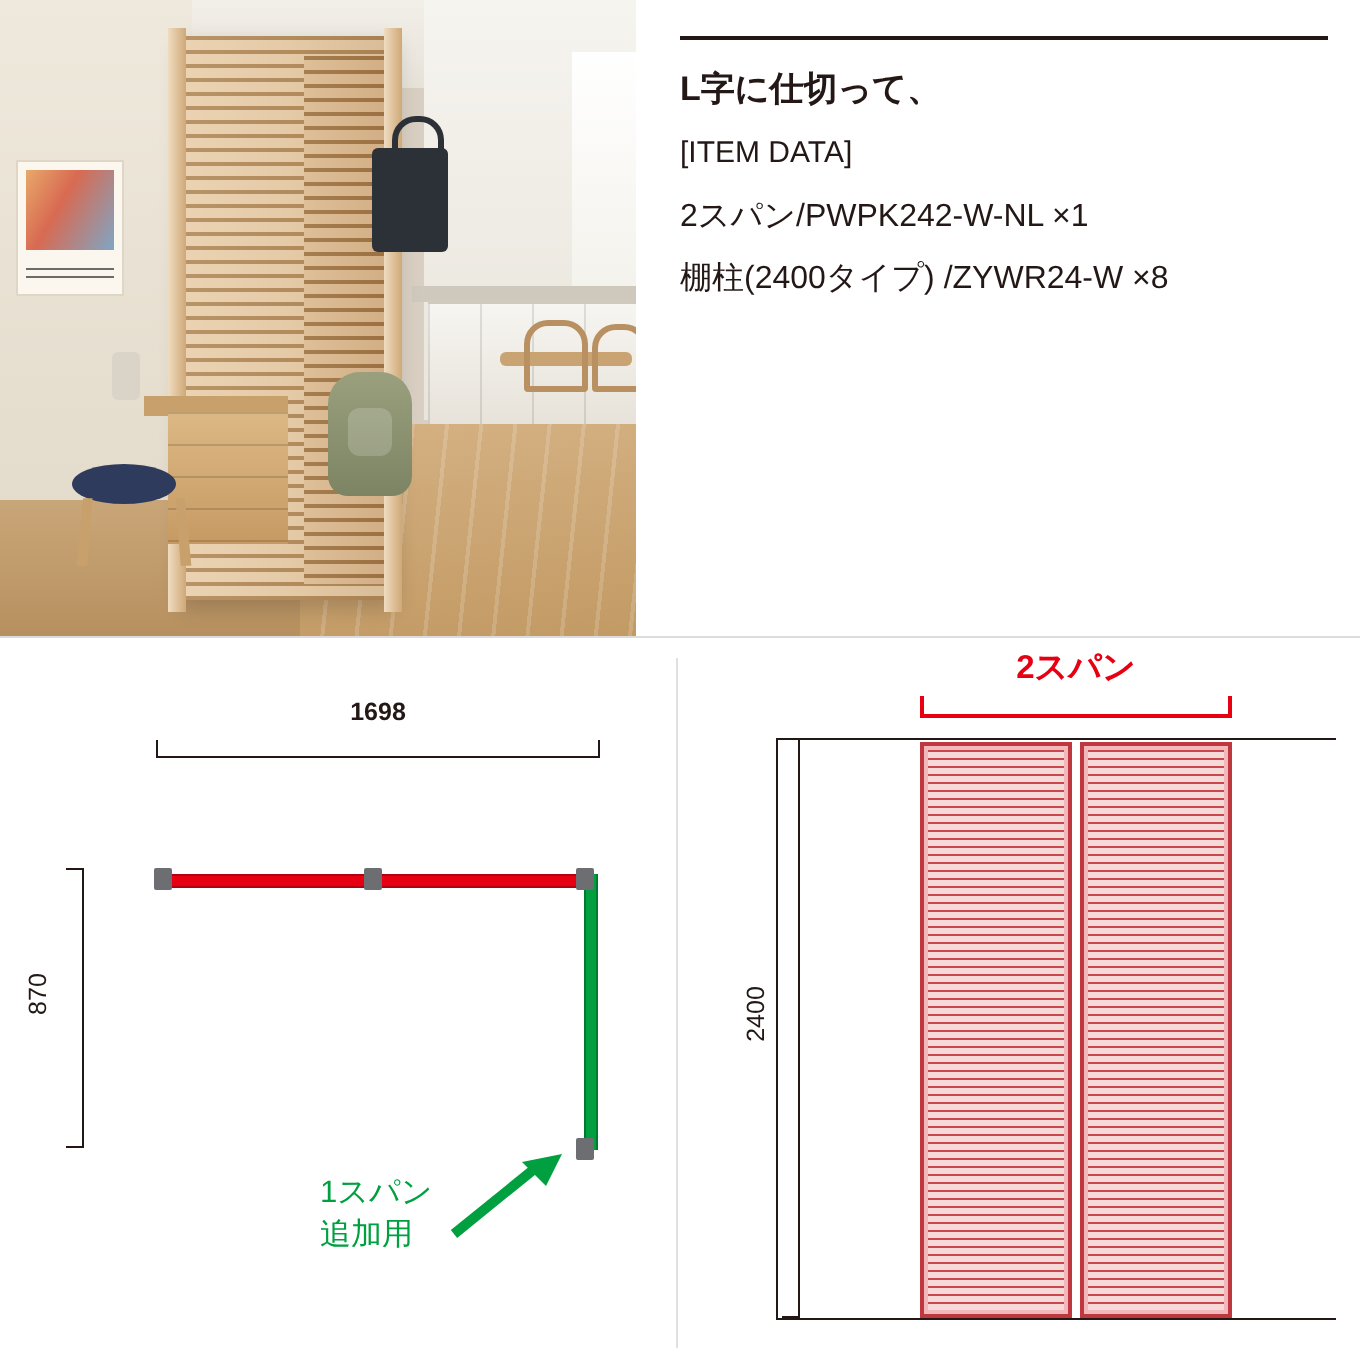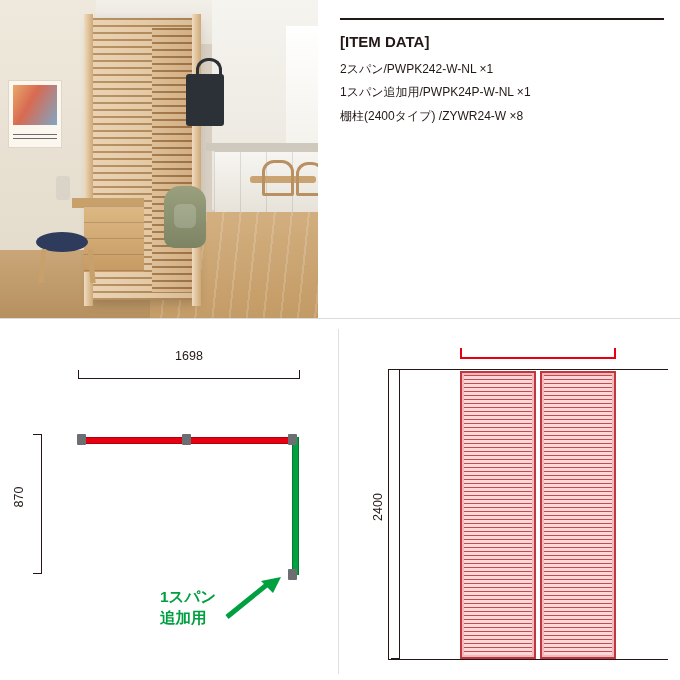--- a/index.html
+++ b/index.html
@@ -204,26 +204,26 @@
     color: #231815;
   }
   .body-copy {
     font-size: 12.5px;
     line-height: 1.62;
     margin-bottom: 14px;
     color: #231815;
   }
   .item-data-title {
     font-size: 15px;
-    font-weight: bold;
+    font-weight: normal;
     margin-bottom: 8px;
     color: #231815;
   }
   .item-line {
-    font-size: 12px;
+    font-size: 16px;
     line-height: 1.95;
     color: #231815;
   }
 
   
   .section-divider {
     width: 680px;
     height: 1px;
     background: #dcdcdc;
   }
@@ -240,21 +240,21 @@
     width: 1px; height: 345px;
     background: #e0e0e0;
   }
 
   
   .plan { position: absolute; left: 0; top: 0; width: 338px; height: 361px; }
 
   .plan-dim-top { position: absolute; left: 78px; top: 30px; width: 222px; height: 30px; }
   .plan-dim-top .dim-label {
     position: absolute; left: 0; top: 0; width: 222px; text-align: center;
-    font-size: 12.5px; color: #231815;
+    font-size: 12.5px; color: #231815; font-weight: bold;
   }
   .plan-dim-top .dim-line {
     position: absolute; left: 0; bottom: 0; width: 222px; height: 1px; background: #231815;
   }
   .plan-dim-top .tick-l, .plan-dim-top .tick-r {
     position: absolute; bottom: 0; width: 1px; height: 9px; background: #231815;
   }
   .plan-dim-top .tick-l { left: 0; }
   .plan-dim-top .tick-r { right: 0; }
 
@@ -291,21 +291,21 @@
     background: #6d6e71;
     border-radius: 1px;
   }
   .joint.j1 { left: 77px;  top: 115px; }
   .joint.j2 { left: 182px; top: 115px; }
   .joint.j3 { left: 288px; top: 115px; }
   .joint.j4 { left: 288px; top: 250px; }
 
   .plan-note {
     position: absolute; left: 160px; top: 268px;
-    font-size: 15.5px; font-weight: bold; color: #00a040; line-height: 1.35;
+    font-size: 15.5px; font-weight: normal; color: #00a040; line-height: 1.35;
     text-align: left;
   }
   .plan-arrow {
     position: absolute; left: 225px; top: 258px; width: 60px; height: 42px;
   }
 
   
   .elev { position: absolute; left: 338px; top: 0; width: 342px; height: 361px; }
 
   .elev-span-label {
@@ -388,24 +388,24 @@
       <div class="ph-drawers"></div>
       <div class="ph-lamp"></div>
       <div class="ph-stool"></div>
       <div class="ph-stool-legs"></div>
     </div>
   </div>
 
   <div class="text-col">
     <div class="rule"></div>
     <div class="headline">
+      <div>L字に仕切って、</div>
     </div>
     <div class="item-data-title">[ITEM DATA]</div>
     <div class="item-line">2スパン/PWPK242-W-NL ×1</div>
-    <div class="item-line">1スパン追加用/PWPK24P-W-NL ×1</div>
     <div class="item-line">棚柱(2400タイプ) /ZYWR24-W ×8</div>
   </div>
 </div>
 
 <div class="section-divider"></div>
 
 <div class="diagrams">
   <div class="vert-divider"></div>
 
   <div class="plan">
@@ -436,20 +436,21 @@
       <path d="M56 0 L36 4 L48 16 Z" fill="#00a040"></path>
     </svg>
 
     <div class="plan-note">
       <div>1スパン</div>
       <div>追加用</div>
     </div>
   </div>
 
   <div class="elev">
+    <div class="elev-span-label">2スパン</div>
     <div class="elev-span-bracket"></div>
 
     <div class="elev-dim-left">
       <div class="dim-line"></div>
       <div class="tick-t"></div>
       <div class="tick-b"></div>
       <div class="dim-label">2400</div>
     </div>
 
     <div class="elev-top-line"></div>

